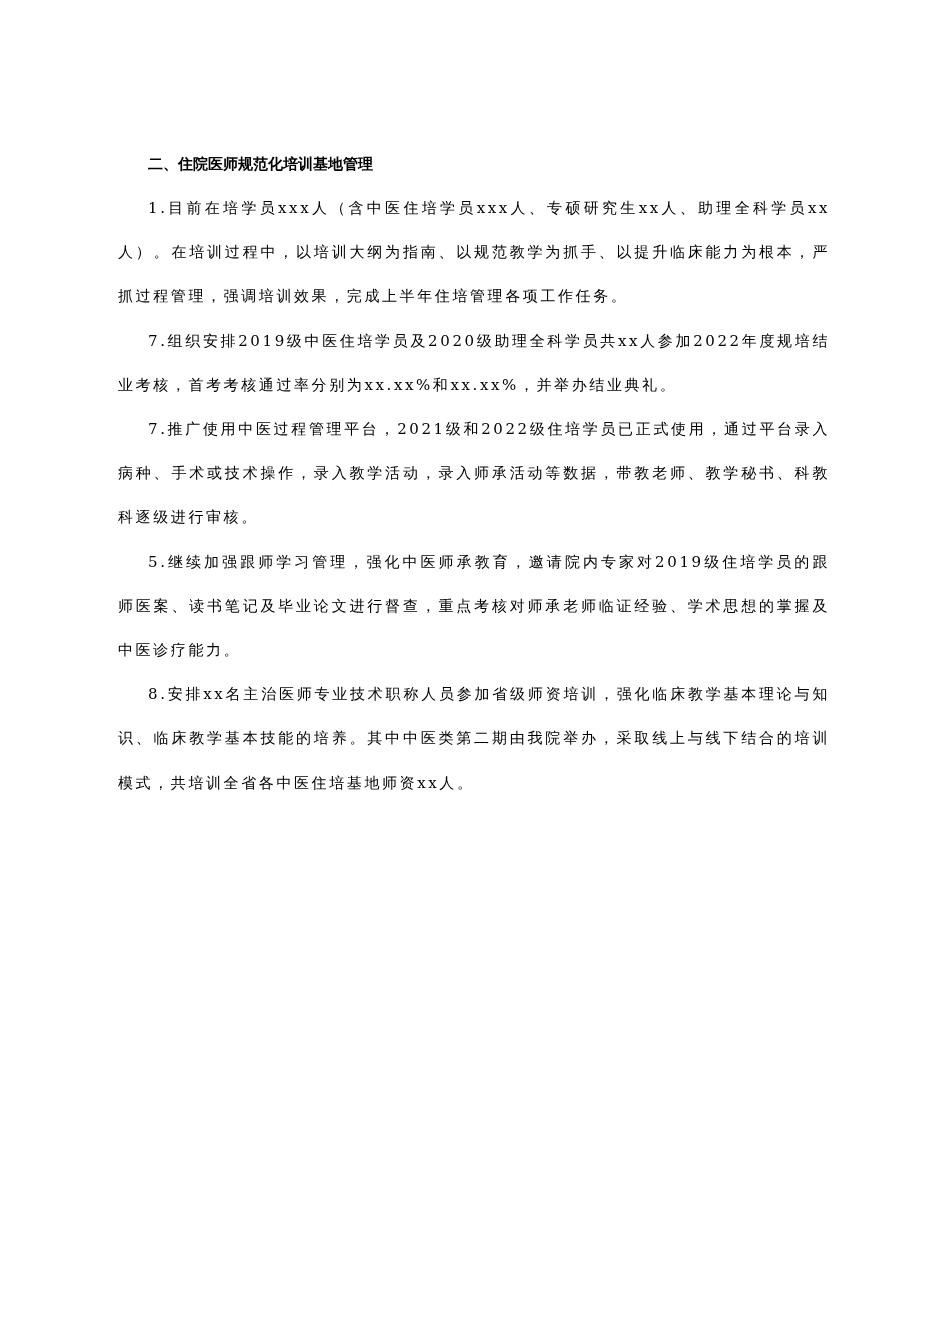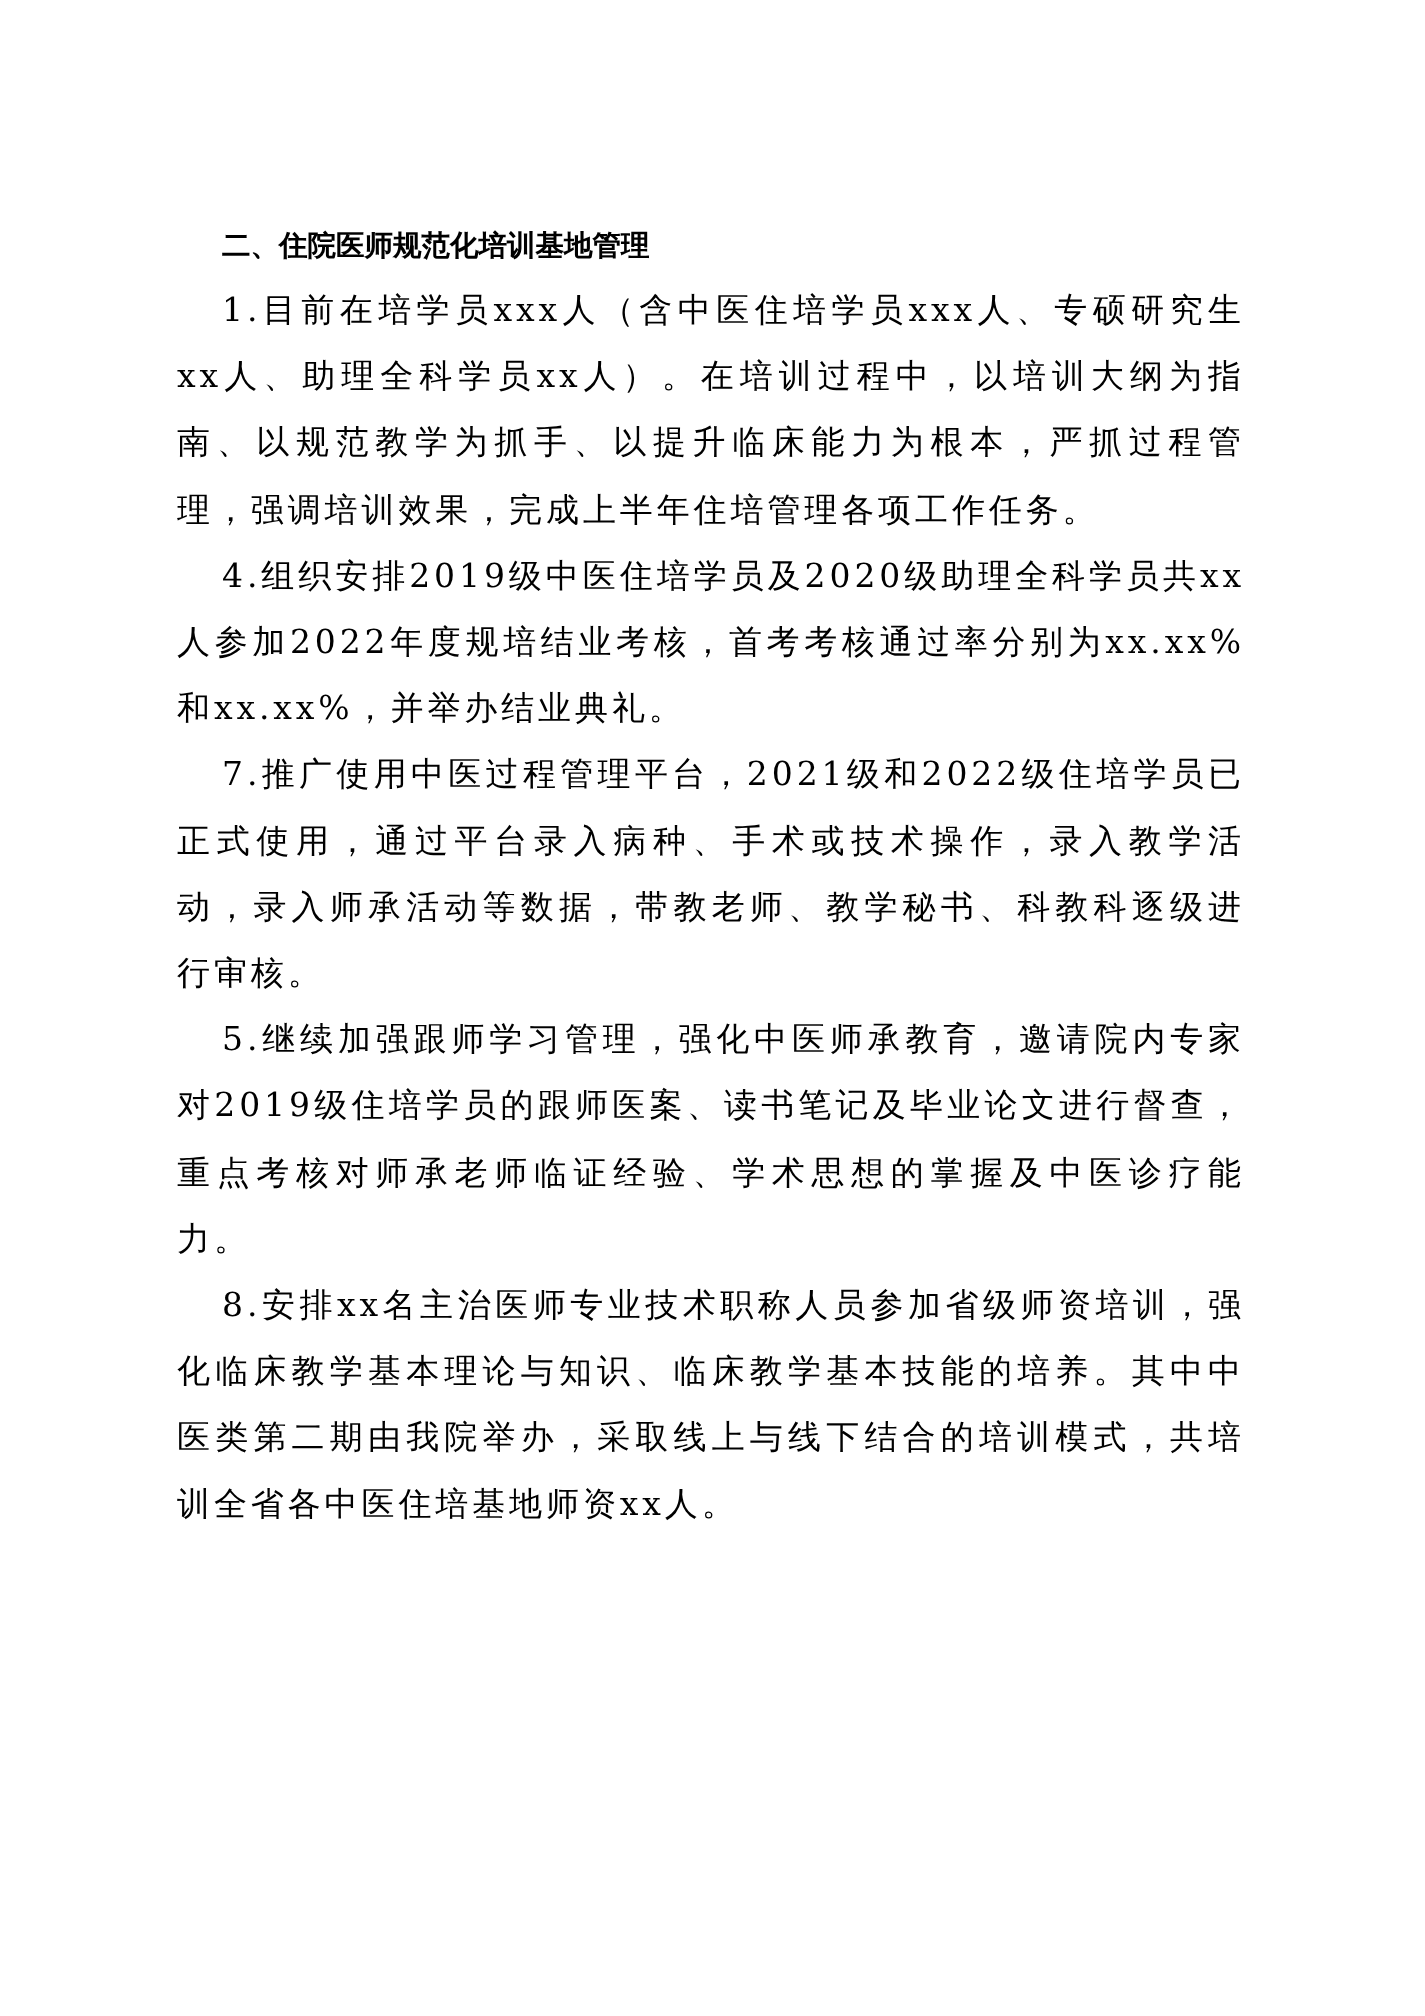--- a/index.html
+++ b/index.html
@@ -17,40 +17,40 @@
   }
   .page {
     position: absolute;
     left: 118px;
     top: 142px;
     width: 712px;
   }
   .heading {
     font-family: "DejaVu Sans", "Liberation Sans", sans-serif;
     font-weight: bold;
-    font-size: 19px;
+    font-size: 15px;
     line-height: 44px;
     height: 44px;
     margin: 0 0 0 30px;
     letter-spacing: 0px;
     white-space: nowrap;
   }
   .para {
-    font-size: 22px;
+    font-size: 15px;
     line-height: 44.2px;
     margin: 0;
     text-indent: 30px;
     text-align: justify;
     text-align-last: left;
     letter-spacing: 2.6px;
   }
 </style>
 </head>
 <body>
 
 <div class="page">
   <h2 class="heading">二、住院医师规范化培训基地管理</h2>
   <p class="para">1.目前在培学员xxx人（含中医住培学员xxx人、专硕研究生xx人、助理全科学员xx人）。在培训过程中，以培训大纲为指南、以规范教学为抓手、以提升临床能力为根本，严抓过程管理，强调培训效果，完成上半年住培管理各项工作任务。</p>
-  <p class="para">4.组织安排2019级中医住培学员及2020级助理全科学员共xx人参加2022年度规培结业考核，首考考核通过率分别为xx.xx%和xx.xx%，并举办结业典礼。</p>
+  <p class="para">7.组织安排2019级中医住培学员及2020级助理全科学员共xx人参加2022年度规培结业考核，首考考核通过率分别为xx.xx%和xx.xx%，并举办结业典礼。</p>
   <p class="para">7.推广使用中医过程管理平台，2021级和2022级住培学员已正式使用，通过平台录入病种、手术或技术操作，录入教学活动，录入师承活动等数据，带教老师、教学秘书、科教科逐级进行审核。</p>
   <p class="para">5.继续加强跟师学习管理，强化中医师承教育，邀请院内专家对2019级住培学员的跟师医案、读书笔记及毕业论文进行督查，重点考核对师承老师临证经验、学术思想的掌握及中医诊疗能力。</p>
   <p class="para">8.安排xx名主治医师专业技术职称人员参加省级师资培训，强化临床教学基本理论与知识、临床教学基本技能的培养。其中中医类第二期由我院举办，采取线上与线下结合的培训模式，共培训全省各中医住培基地师资xx人。</p>
 </div>
 
 </body></html>

